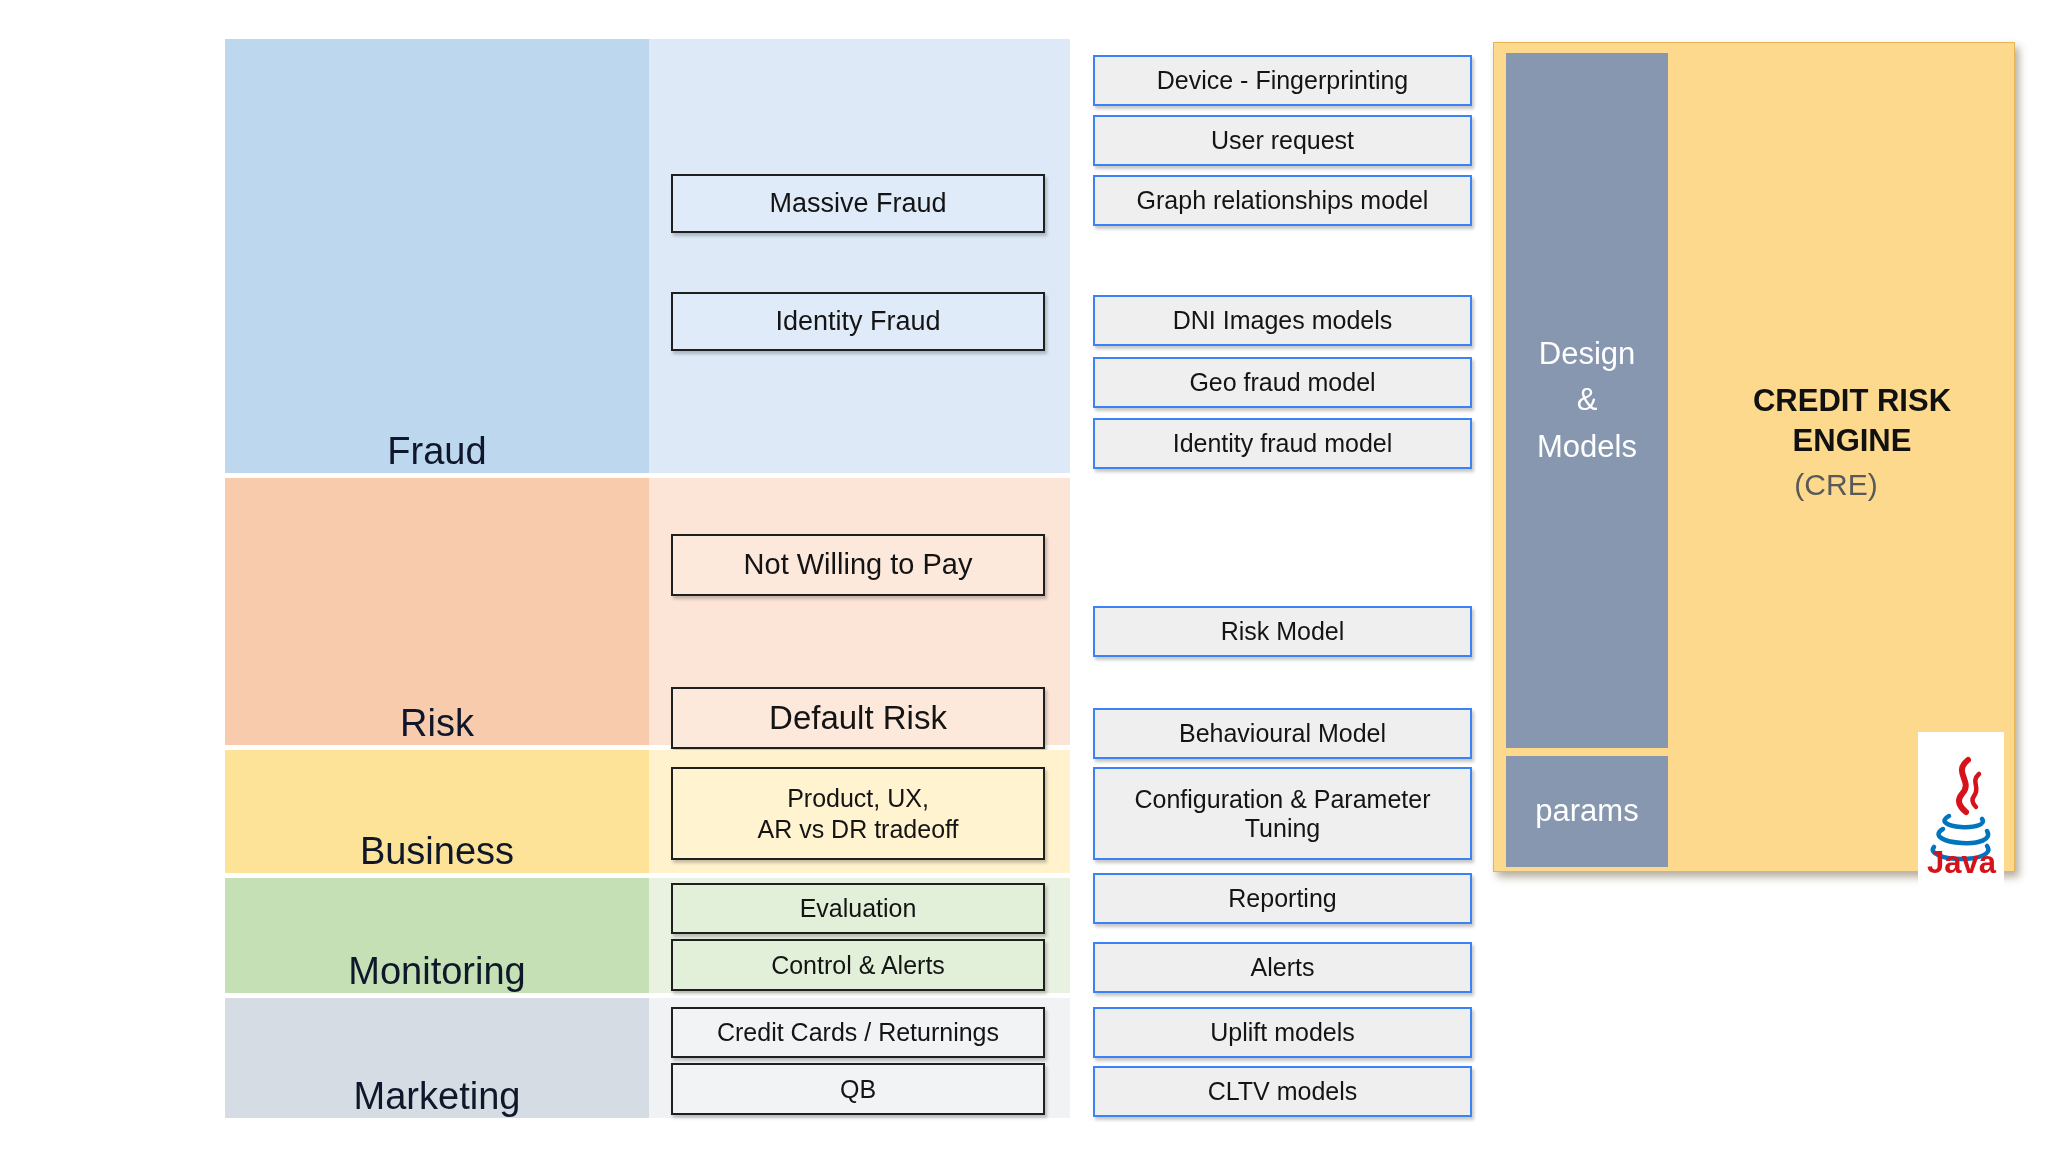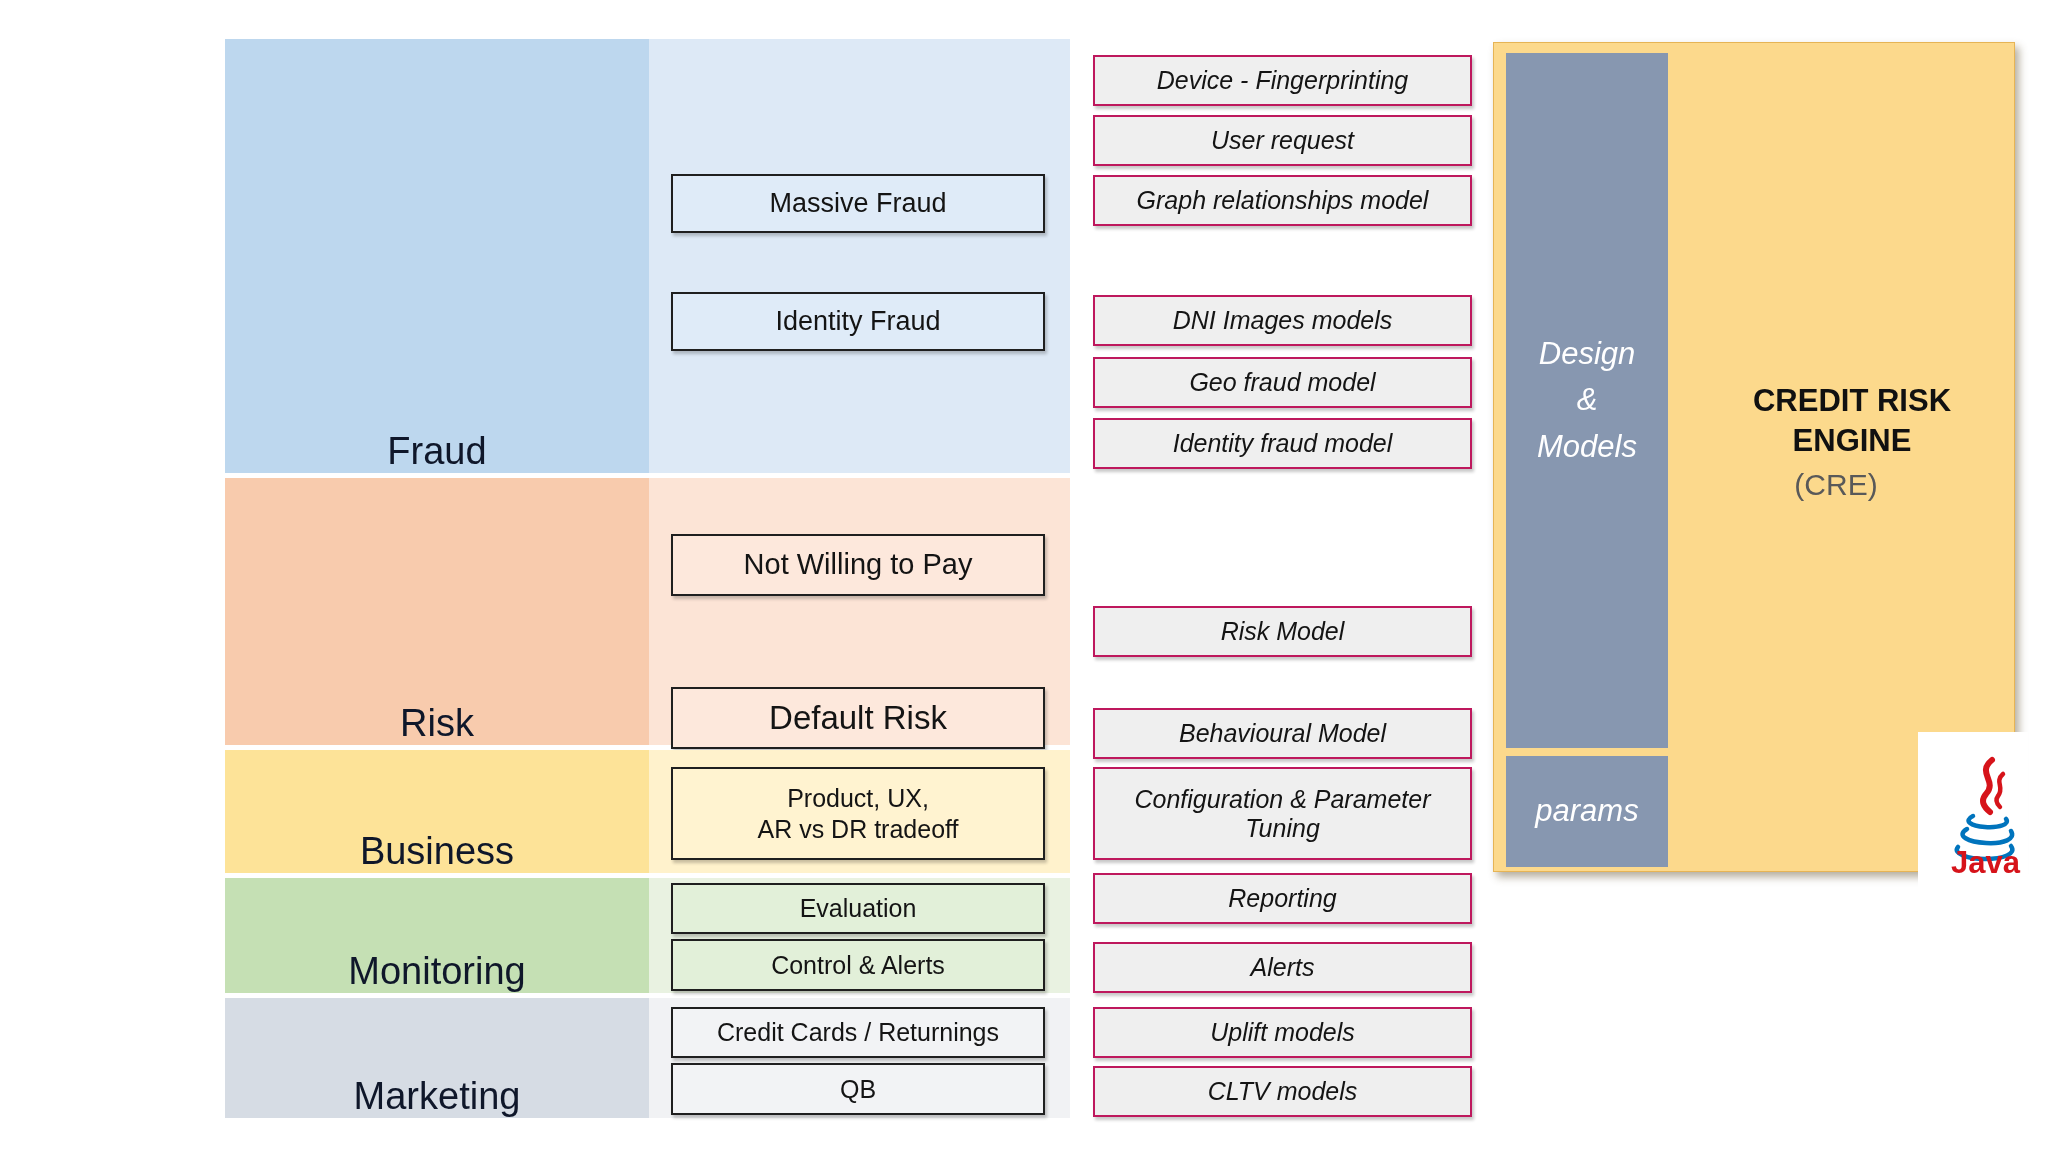--- a/index.html
+++ b/index.html
@@ -34,66 +34,63 @@
     white-space: pre-line;
     line-height: 1.22;
   }
   .node.small { font-size: 25px; }
   .model-box {
     position: absolute;
     left: 1093px;
     width: 375px;
     height: 47px;
     background: #efefef;
-    border: 2px solid #be185d;
+    border: 2px solid #3b82f6;
     display: flex;
     align-items: center;
     justify-content: center;
     text-align: center;
     font-size: 25px;
     color: #141414;
     box-shadow: 2px 3px 3px rgba(0,0,0,0.22);
     line-height: 1.15;
-    font-style: italic;
   }
   .engine-panel {
     position: absolute;
     left: 1493px; top: 42px; width: 520px; height: 828px;
     background: #fcd98c;
     border: 1px solid #e6b455;
     box-shadow: 4px 5px 8px rgba(90,75,40,0.45);
   }
   .engine-col {
     position: absolute;
     background: #8797b0;
     color: #ffffff;
     display: flex;
     align-items: center;
     justify-content: center;
     text-align: center;
     font-size: 31px;
     line-height: 1.5;
     white-space: pre-line;
-    font-style: italic;
   }
   .engine-title-block {
     position: absolute;
     left: 174px; top: 338px; width: 336px;
     text-align: center;
   }
   .engine-title { font-size: 31px; font-weight: bold; color: #111111; line-height: 1.3; padding-left: 32px; }
   .engine-subtitle { font-size: 30px; color: #595959; line-height: 1.5; }
   .java-card {
     position: absolute;
     left: 424px; top: 689px; width: 86px; height: 164px;
     background: #ffffff;
     display: flex;
     align-items: center;
     justify-content: center;
-    padding-left: 24px;
   }
 </style>
 </head>
 <body>
 
 <div class="canvas">
 
   <div class="panel-left" style="left:225px;top:39px;width:424px;height:434px;background:#bdd7ee">
     <span>Fraud</span>
   </div>

